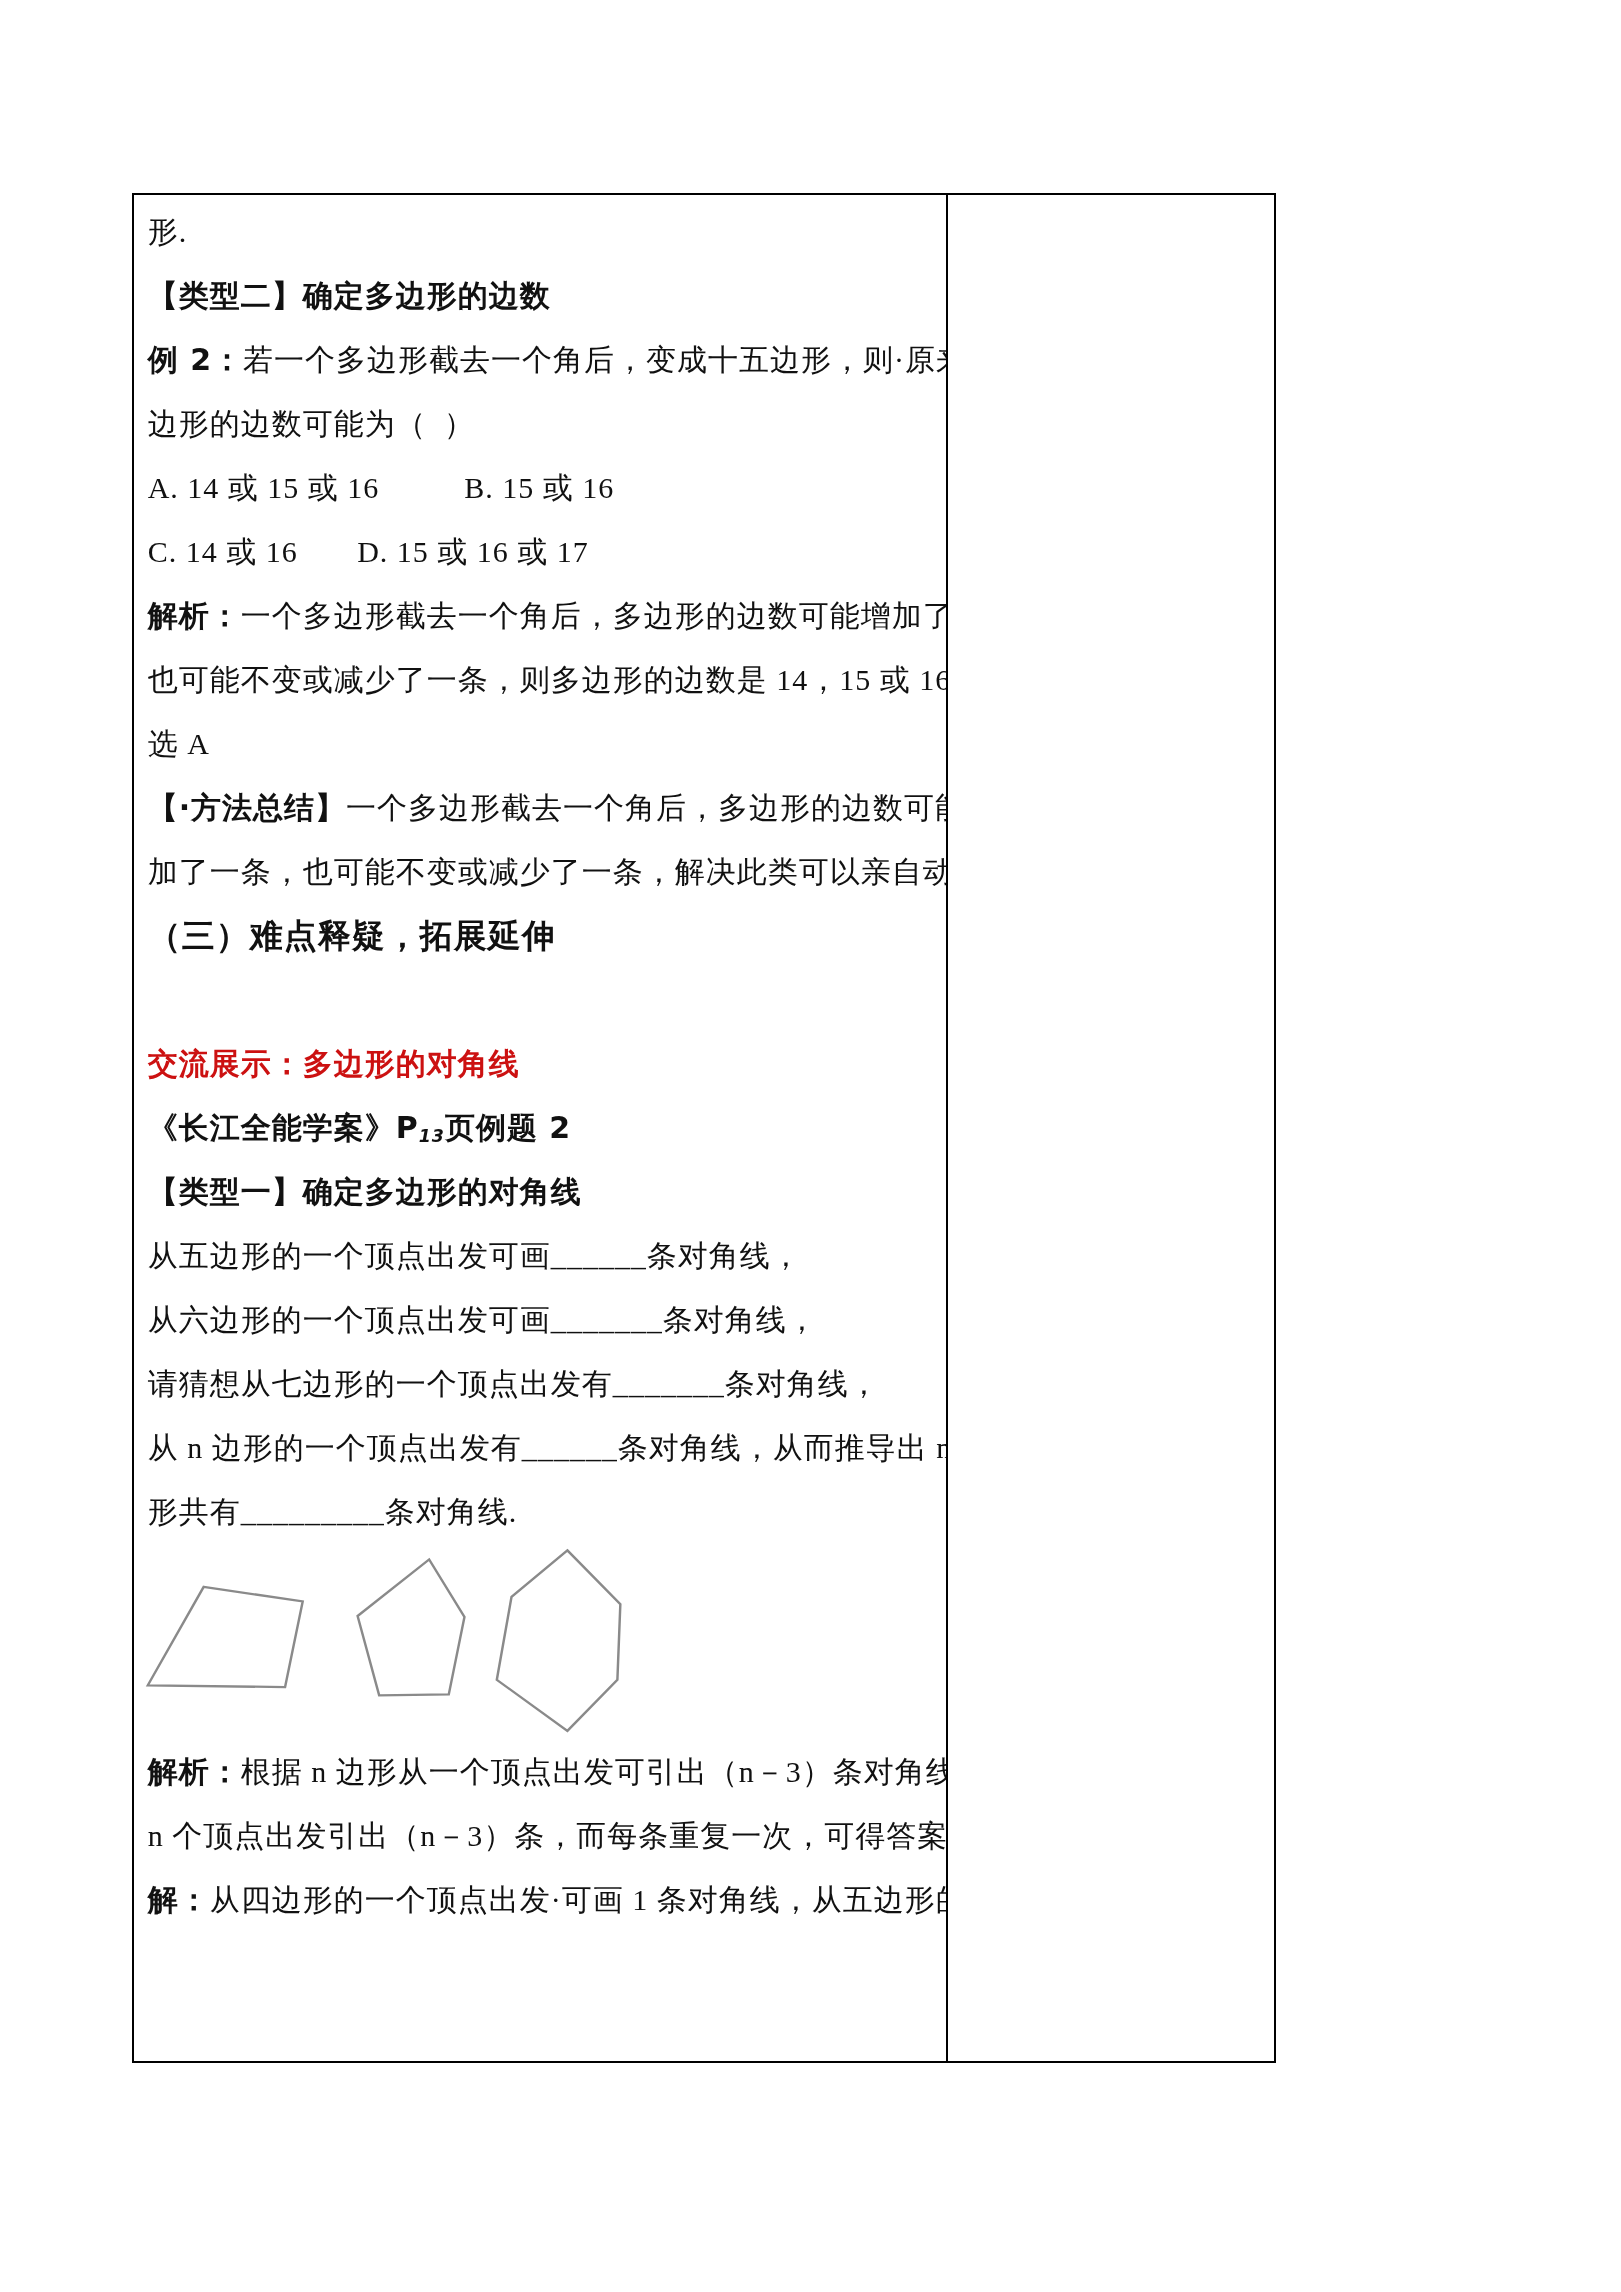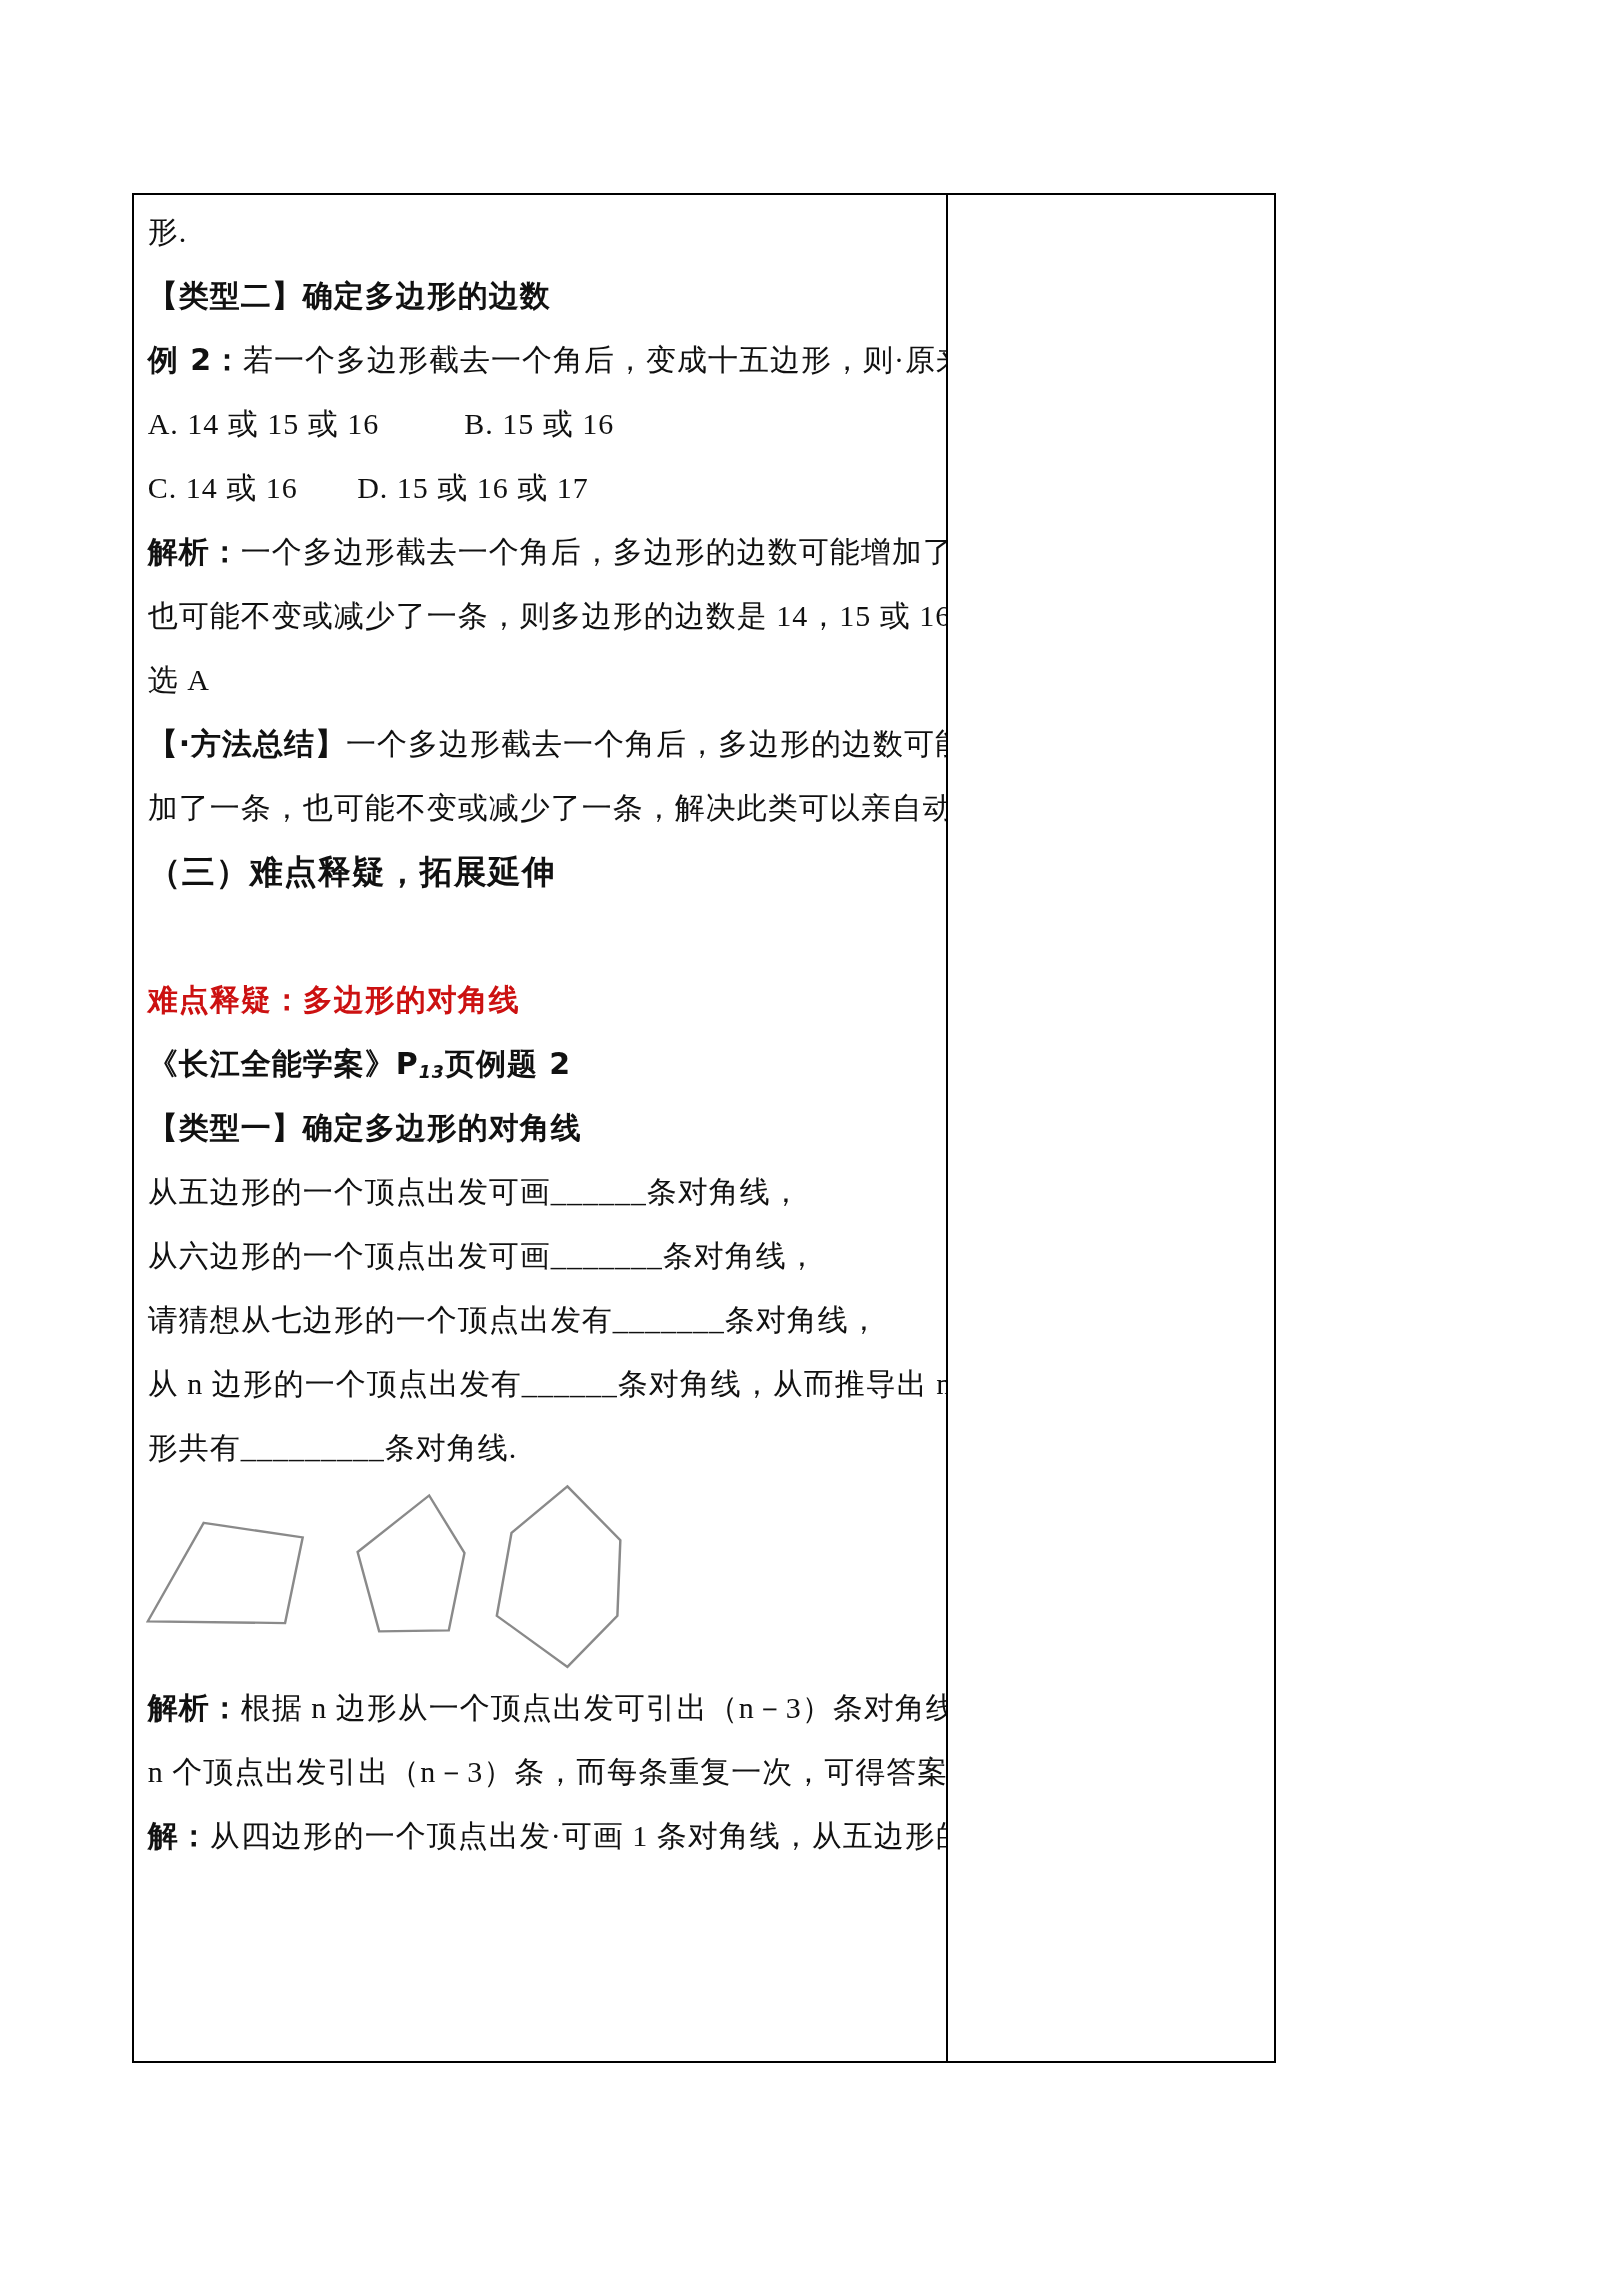--- a/index.html
+++ b/index.html
@@ -43,30 +43,31 @@
 </head>
 <body>
 
 <div class="page">
   <div class="doc-table">
     <div class="cell-main">
       <div id="lines-top">
           <div class="line"><span class="seg">形.</span></div>
           <div class="line"><span class="seg b">【类型二】确定多边形的边数</span></div>
           <div class="line"><span class="seg b">例 2：</span><span class="seg">若一个多边形截去一个角后，变成十五边形，则·原来的多</span></div>
+          <div class="line"><span class="seg">边形的边数可能为（  ）</span></div>
           <div class="line"><span class="seg">A. 14 或 15 或 16          B. 15 或 16</span></div>
           <div class="line"><span class="seg">C. 14 或 16       D. 15 或 16 或 17</span></div>
           <div class="line"><span class="seg b">解析：</span><span class="seg">一个多边形截去一个角后，多边形的边数可能增加了一条，</span></div>
           <div class="line"><span class="seg">也可能不变或减少了一条，则多边形的边数是 14，15 或 16．故</span></div>
           <div class="line"><span class="seg">选 A</span></div>
           <div class="line"><span class="seg b">【·方法总结】</span><span class="seg">一个多边形截去一个角后，多边形的边数可能增</span></div>
           <div class="line"><span class="seg">加了一条，也可能不变或减少了一条，解决此类可以亲自动手画</span></div>
           <div class="line"><span class="seg b lg">（三）难点释疑，拓展延伸</span></div>
           <div class="line"></div>
-          <div class="line"><span class="seg b" style="color: rgb(204, 17, 17);">难点释疑：多边形的对角线</span></div>
+          <div class="line"><span class="seg b" style="color: rgb(204, 17, 17);">交流展示：多边形的对角线</span></div>
           <div class="line"><span class="seg b">《长江全能学案》P</span><span class="seg b sub">13</span><span class="seg b">页例题 2</span></div>
           <div class="line"><span class="seg b">【类型一】确定多边形的对角线</span></div>
           <div class="line"><span class="seg">从五边形的一个顶点出发可画______条对角线，</span></div>
           <div class="line"><span class="seg">从六边形的一个顶点出发可画_______条对角线，</span></div>
           <div class="line"><span class="seg">请猜想从七边形的一个顶点出发有_______条对角线，</span></div>
           <div class="line"><span class="seg">从 n 边形的一个顶点出发有______条对角线，从而推导出 n 边</span></div>
           <div class="line"><span class="seg">形共有_________条对角线.</span></div>
         </div>
       <div class="figure">
         <svg id="fig-svg" xmlns="http://www.w3.org/2000/svg" viewBox="0 0 560 215" width="549" height="196" preserveAspectRatio="none">

